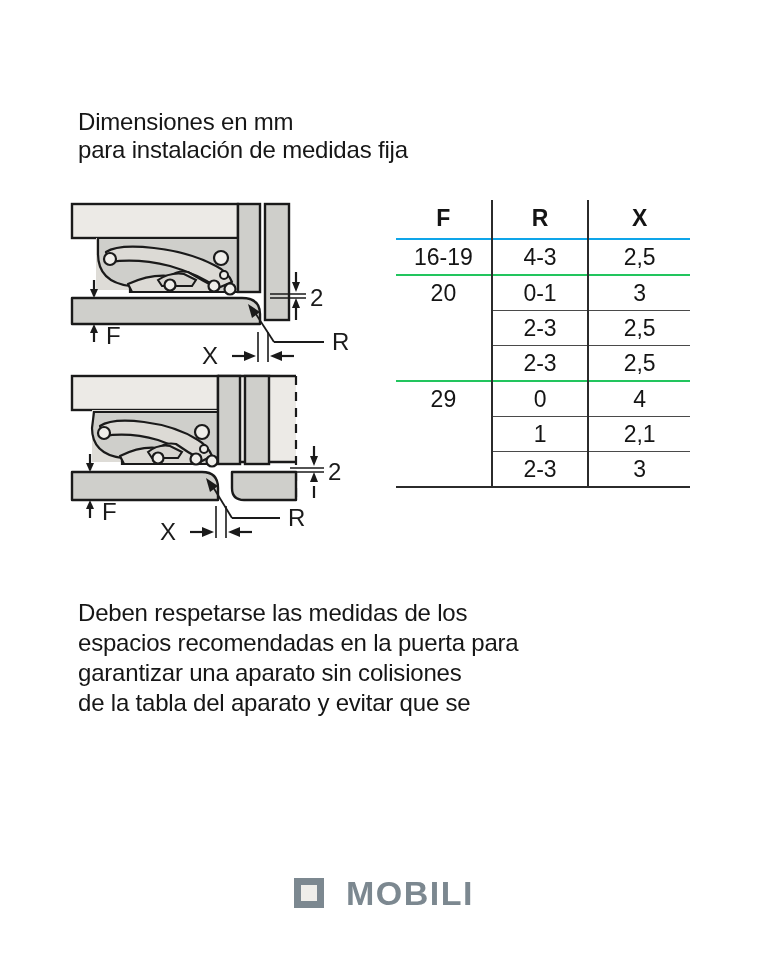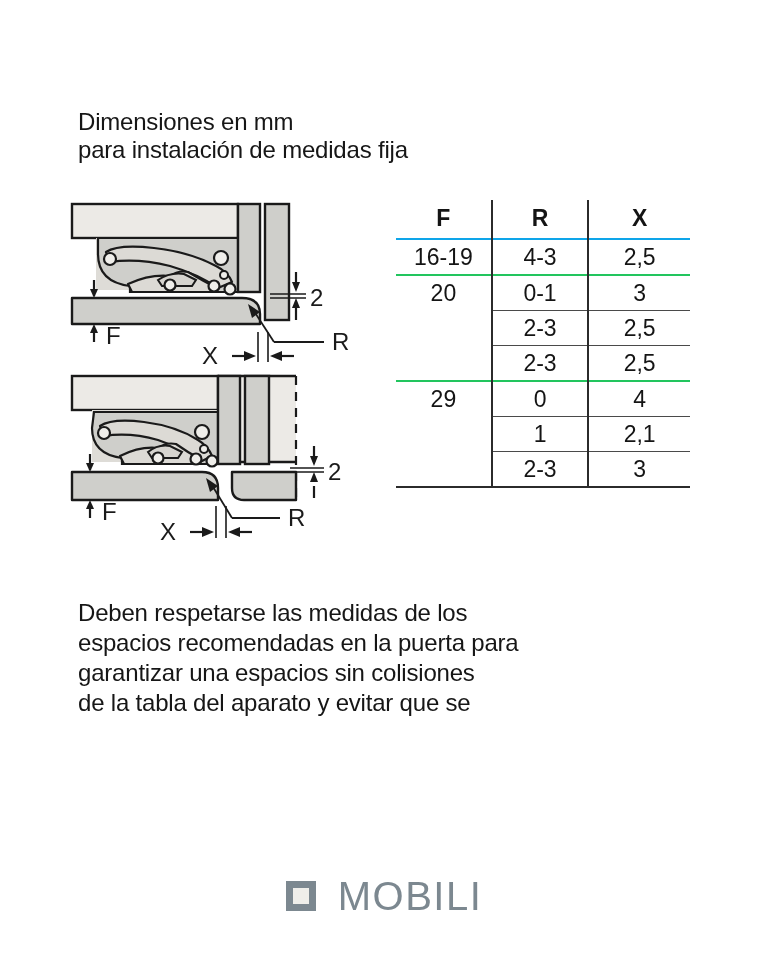--- a/index.html
+++ b/index.html
@@ -133,22 +133,22 @@
     gap: 22px;
   }
   .logo-mark {
     width: 30px;
     height: 30px;
     border: 7px solid #7c8890;
     box-sizing: border-box;
     background: #efeeea;
   }
   .logo-word {
-    font-size: 40px;
-    font-weight: normal;
+    font-size: 34px;
+    font-weight: bold;
     letter-spacing: 1.5px;
     color: #7c8890;
     line-height: 1;
   }
 </style>
 </head>
 <body>
 
 <div id="page">
 
@@ -325,21 +325,21 @@
           <td class="col-r">2-3</td>
           <td class="col-x">3</td>
         </tr>
       </tbody>
     </table>
   </div>
 
   <div class="body-copy">
     <div class="body-line">Deben respetarse las medidas de los</div>
     <div class="body-line">espacios recomendadas en la puerta para</div>
-    <div class="body-line">garantizar una espacios sin colisiones</div>
+    <div class="body-line">garantizar una aparato sin colisiones</div>
     <div class="body-line">de la tabla del aparato y evitar que se</div>
   </div>
 
   <div class="footer-logo">
     <div class="logo-mark"></div>
     <div class="logo-word">MOBILI</div>
   </div>
 
 </div>
 

